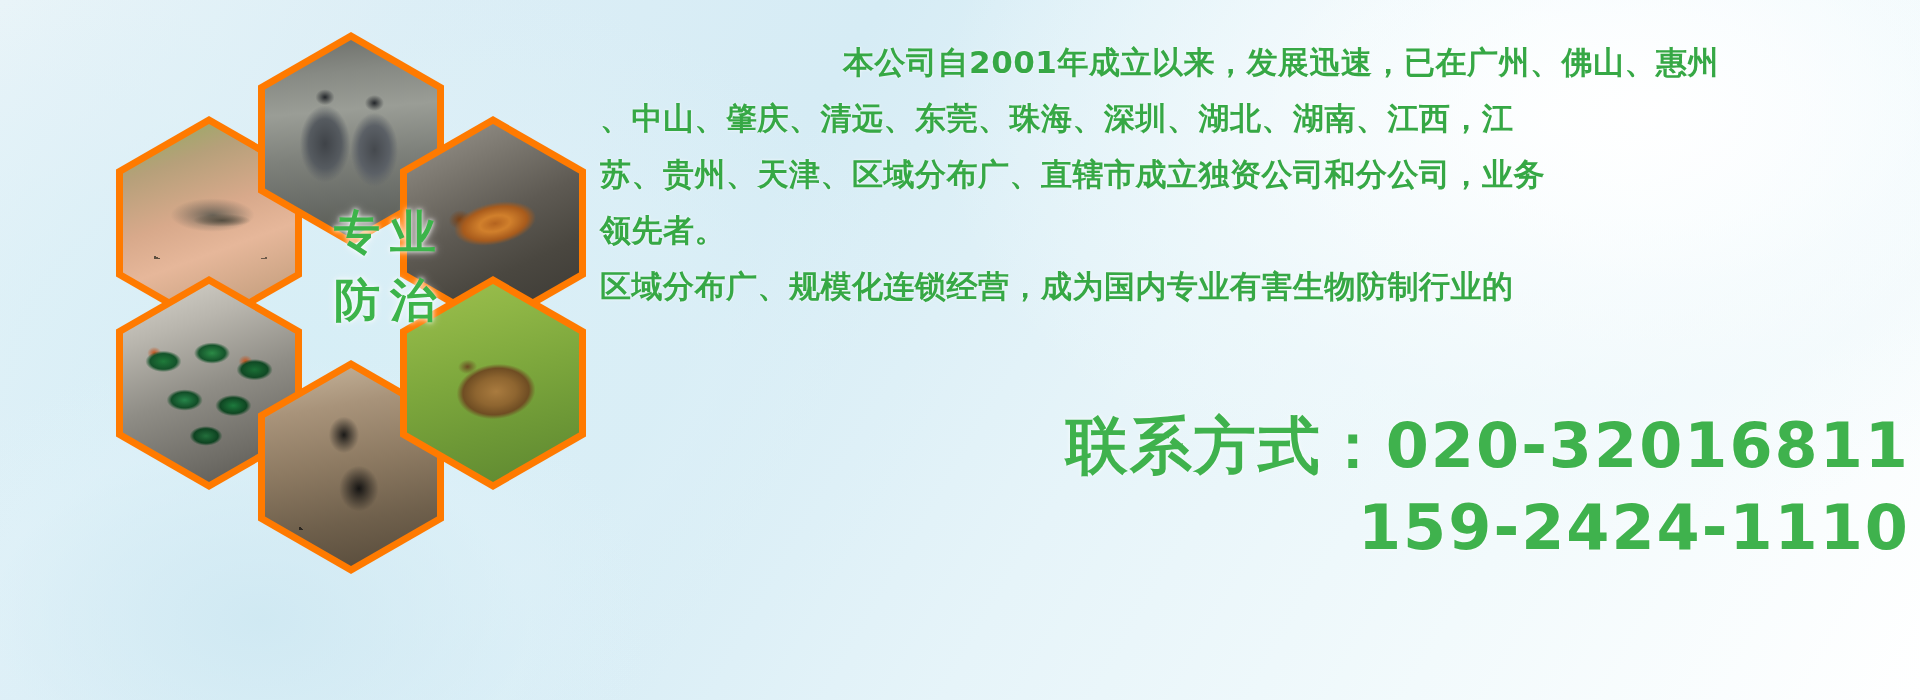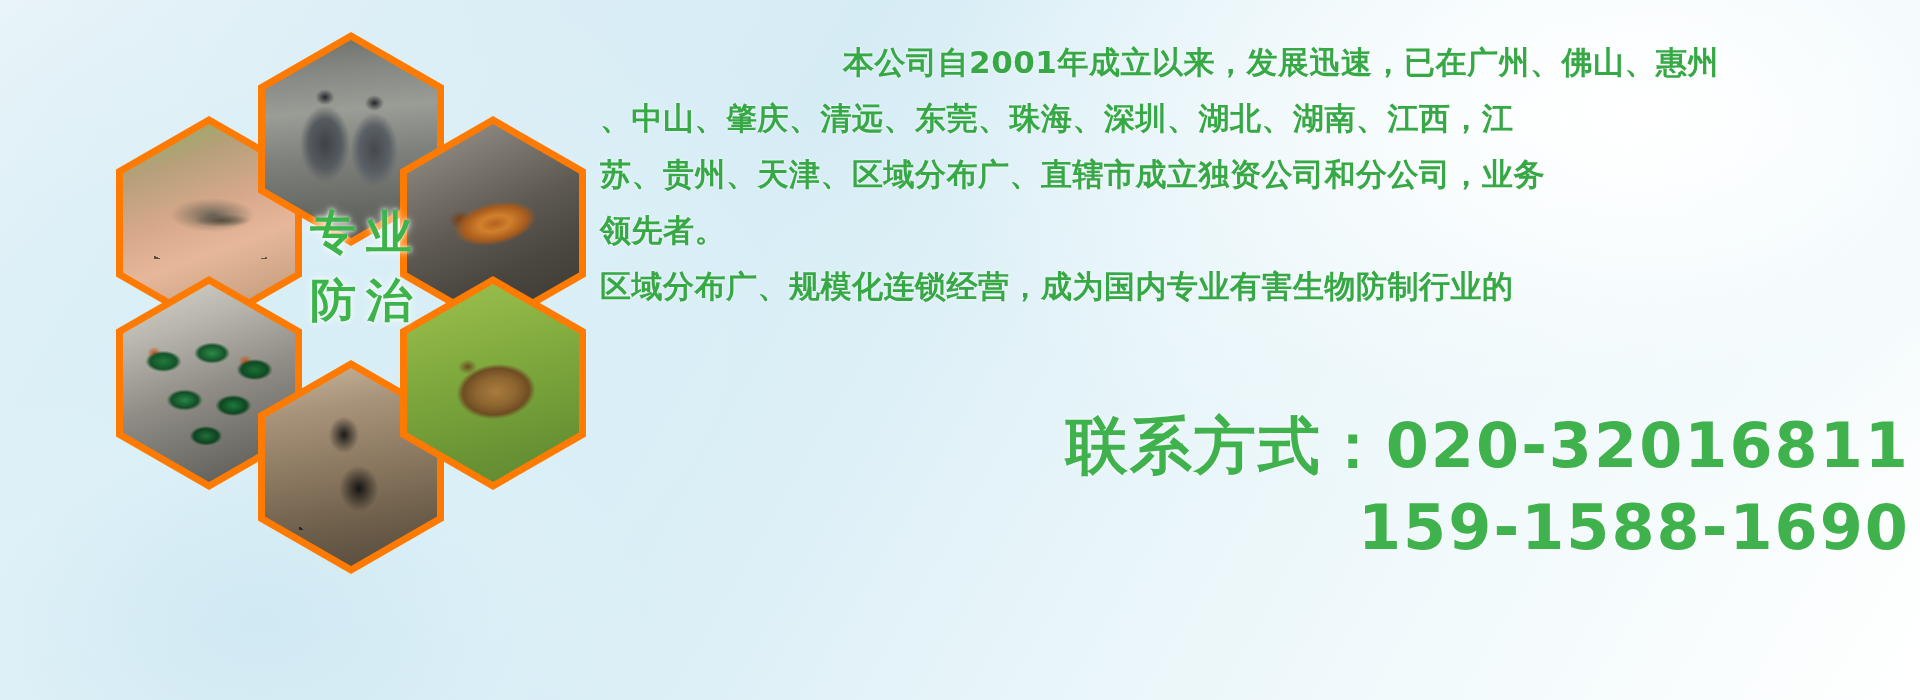--- a/index.html
+++ b/index.html
@@ -109,21 +109,21 @@
   .ph-stinkbug::after{
     content:"";position:absolute;left:16%;top:24%;width:68%;height:58%;
     background:
       radial-gradient(ellipse 46px 32px at 52% 52%, #a97b3f 0%, #8e6530 44%, #6f4d23 72%, rgba(111,77,35,0) 86%),
       radial-gradient(ellipse 12px 9px at 30% 28%, #6a4a22 0%, rgba(106,74,34,0) 80%);
     transform:rotate(-6deg);
   }
 
   .hex-label{
     position:absolute;left:232px;top:190px;width:160px;
-    color:#3cb44a;
+    text-align:center;color:#3cb44a;
     font-family:"DejaVu Sans","Liberation Sans",sans-serif;
     font-weight:700;font-size:46px;line-height:68px;letter-spacing:10px;
     text-shadow:0 0 4px rgba(255,255,255,.9),0 0 10px rgba(255,255,255,.7);
     z-index:6;white-space:nowrap;
   }
 
   
   #copy{position:absolute;left:600px;top:34px;width:1290px;}
   #intro{
     color:#36a845;font-weight:700;
@@ -202,15 +202,15 @@
       <p class="first">本公司自2001年成立以来，发展迅速，已在广州、佛山、惠州</p>
       <p>、中山、肇庆、清远、东莞、珠海、深圳、湖北、湖南、江西，江</p>
       <p>苏、贵州、天津、区域分布广、直辖市成立独资公司和分公司，业务</p>
       <p>领先者。</p>
       <p>区域分布广、规模化连锁经营，成为国内专业有害生物防制行业的</p>
     </div>
   </div>
 
   <div id="contact">
     <div class="contact-line">联系方式：020-32016811</div>
-    <div class="contact-line second">159-1588-1690</div>
+    <div class="contact-line second">159-2424-1110</div>
   </div>
 </div>
 
 </body></html>

